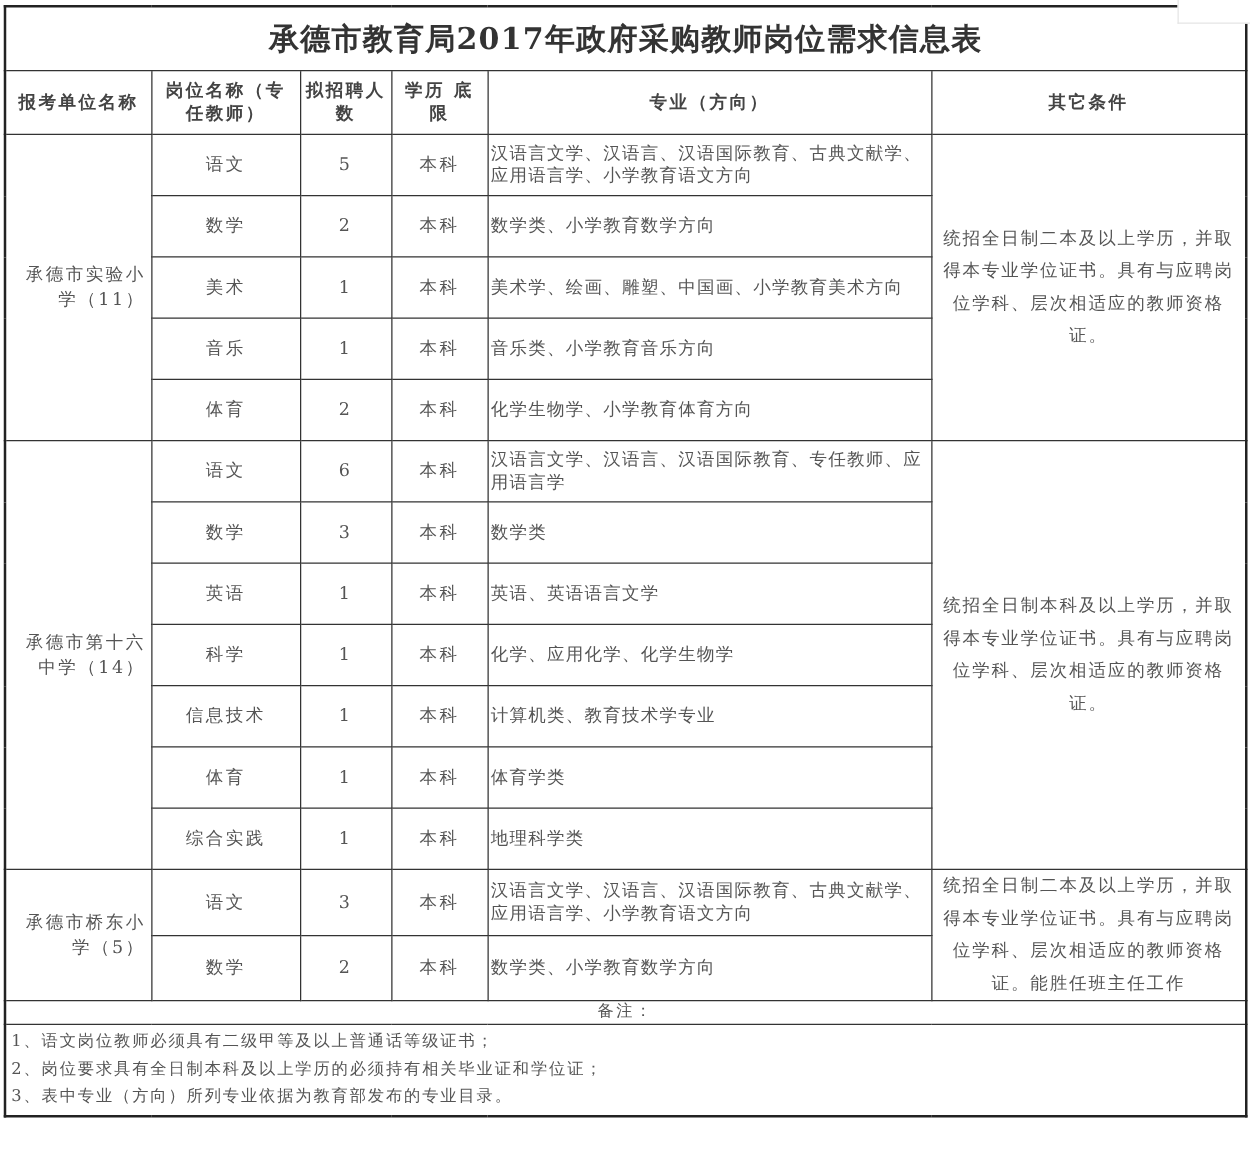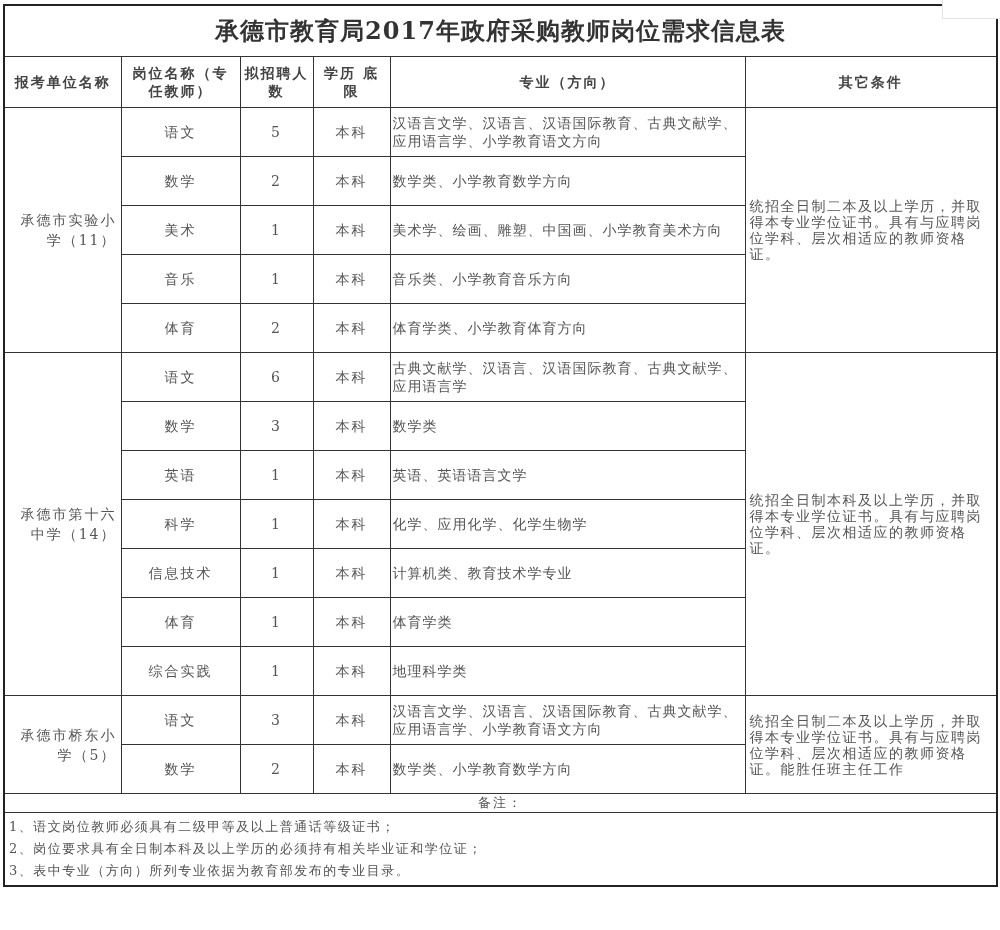--- a/index.html
+++ b/index.html
@@ -8,21 +8,21 @@
   .sheet { position: absolute; left: 3px; top: 4px; width: 993px; height: 922px; }
   table { border-collapse: collapse; width: 993px; table-layout: fixed; }
   td, th { border: 1.5px solid #333; padding: 0 4px; text-align: center; vertical-align: middle;
            font-weight: normal; font-size: 14px; line-height: 18px; color: #555; letter-spacing: 2px; }
   .outer { border: 2.5px solid #222; }
   .title { height: 50px; font-size: 24px; font-weight: bold; color: #333; letter-spacing: 1px;
            font-family: "DejaVu Serif", serif; }
   .hdr th { height: 50px; color: #444; font-weight: bold; font-size: 14px; }
   .row td { height: 48px; }
   .major { text-align: left; font-size: 14px; letter-spacing: 1px; padding: 0 2px; }
-  .other { text-align: left; font-size: 14px; letter-spacing: 1.5px; padding: 0 4px; line-height: 16px; }
+  .other { text-align: center; font-size: 14px; letter-spacing: 1.5px; padding: 0 4px; line-height: 26px; }
   .unit { font-size: 14px; line-height: 20px; letter-spacing: 2px; text-align: right; }
   .notes-h td { height: 18px; text-align: center; font-size: 13px; padding-left: 4px; }
   .notes-b td { height: 72px; text-align: left; font-size: 13px; padding-left: 4px; line-height: 22px; letter-spacing: 1.5px; margin-top: 28px; }
   .overlay { position: absolute; left: 942px; top: 0; width: 58px; height: 18px; background: #fff;
              border-left: 1px solid #e5e5e5; border-bottom: 1px solid #e5e5e5; }
   .nl { display: block; }
 </style>
 </head>
 <body>
 
@@ -72,29 +72,29 @@
   <tr class="row">
     <td>音乐</td>
     <td>1</td>
     <td>本科</td>
     <td class="major">音乐类、小学教育音乐方向</td>
   </tr>
   <tr class="row">
     <td>体育</td>
     <td>2</td>
     <td>本科</td>
-    <td class="major">体育学类、小学教育体育方向</td>
+    <td class="major">化学生物学、小学教育体育方向</td>
   </tr>
 
   <tr class="row">
     <td rowspan="7" class="unit">承德市第十六中学（14）</td>
     <td>语文</td>
     <td>6</td>
     <td>本科</td>
-    <td class="major">古典文献学、汉语言、汉语国际教育、古典文献学、应用语言学</td>
+    <td class="major">汉语言文学、汉语言、汉语国际教育、专任教师、应用语言学</td>
     <td rowspan="7" class="other">统招全日制本科及以上学历，并取得本专业学位证书。具有与应聘岗位学科、层次相适应的教师资格证。</td>
   </tr>
   <tr class="row">
     <td>数学</td>
     <td>3</td>
     <td>本科</td>
     <td class="major">数学类</td>
   </tr>
   <tr class="row">
     <td>英语</td>

